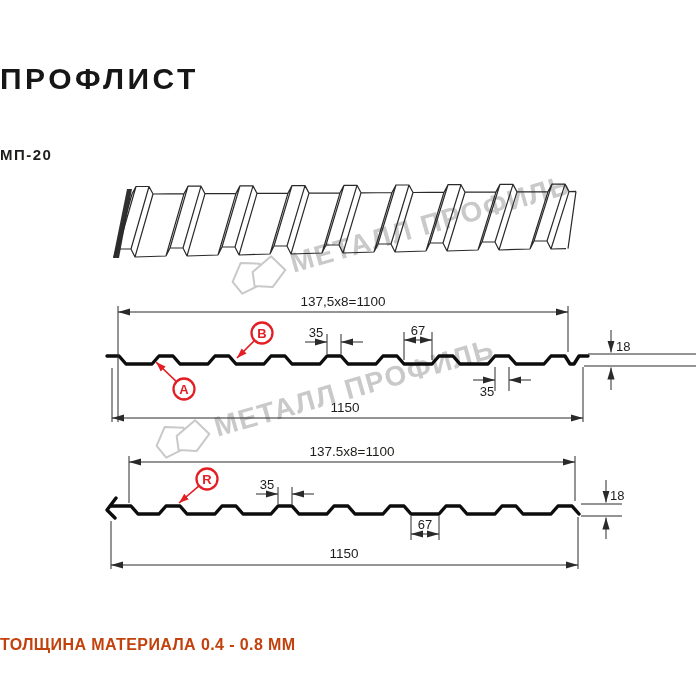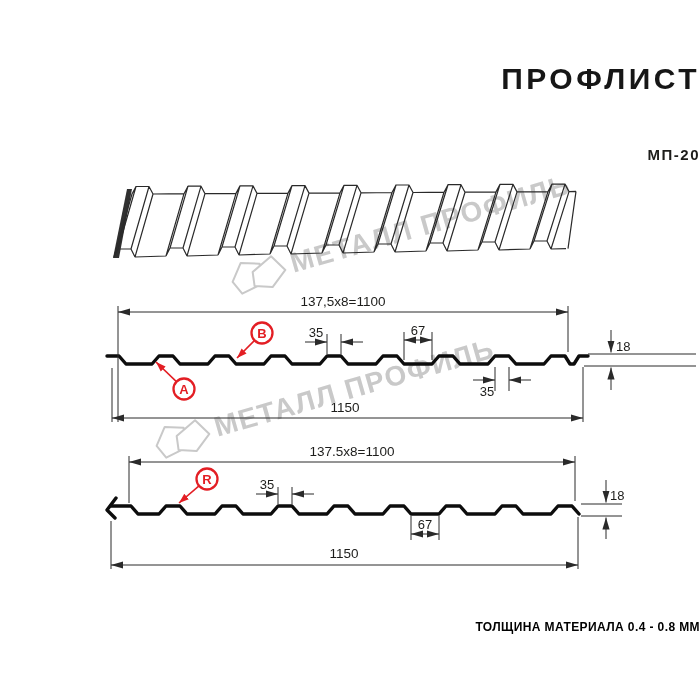--- a/index.html
+++ b/index.html
@@ -1,21 +1,21 @@
 <!DOCTYPE html>
 <html><head>
 <meta charset="utf-8">
 <style>
   html,body{margin:0;padding:0;background:#fff;}
   body{width:700px;height:700px;position:relative;overflow:hidden;
        font-family:"Liberation Sans","DejaVu Sans",sans-serif;}
-  .hdr{position:absolute;left:0;width:700px;text-align:right;color:#161616;}
+  .hdr{position:absolute;left:0;width:700px;text-align:left;color:#161616;}
   #title{top:62px;font-size:30px;font-weight:700;letter-spacing:3.5px;}
   #subtitle{top:103px;font-size:15px;font-weight:700;letter-spacing:1.5px;color:#1d1d1b;margin-top:43px;}
-  #footer{top:620px;font-size:12px;font-weight:700;letter-spacing:.4px;color:#000000;}
+  #footer{top:636px;font-size:16px;font-weight:700;letter-spacing:.4px;color:#c2410c;}
   svg{position:absolute;top:0;left:0;}
   .dim{stroke:#2a2a2a;stroke-width:1;fill:none;}
   .thick{stroke:#0d0d0d;stroke-width:3.4;fill:none;stroke-linejoin:round;stroke-linecap:round;}
   .thin3d{stroke:#2a2a2a;stroke-width:1.2;fill:none;stroke-linejoin:round;}
   .dtxt{font-size:13px;fill:#1d1d1b;}
   .wtxt{font-size:13.5px;fill:#1d1d1b;}
   .red{stroke:#e31e24;stroke-width:1.6;fill:none;}
   .redc{stroke:#e31e24;stroke-width:2.3;fill:#fff;}
   .redt{font-size:13px;font-weight:700;fill:#e31e24;text-anchor:middle;}
   .wm-text{font-size:28px;font-weight:700;letter-spacing:1.5px;fill:#c9c9c9;}

